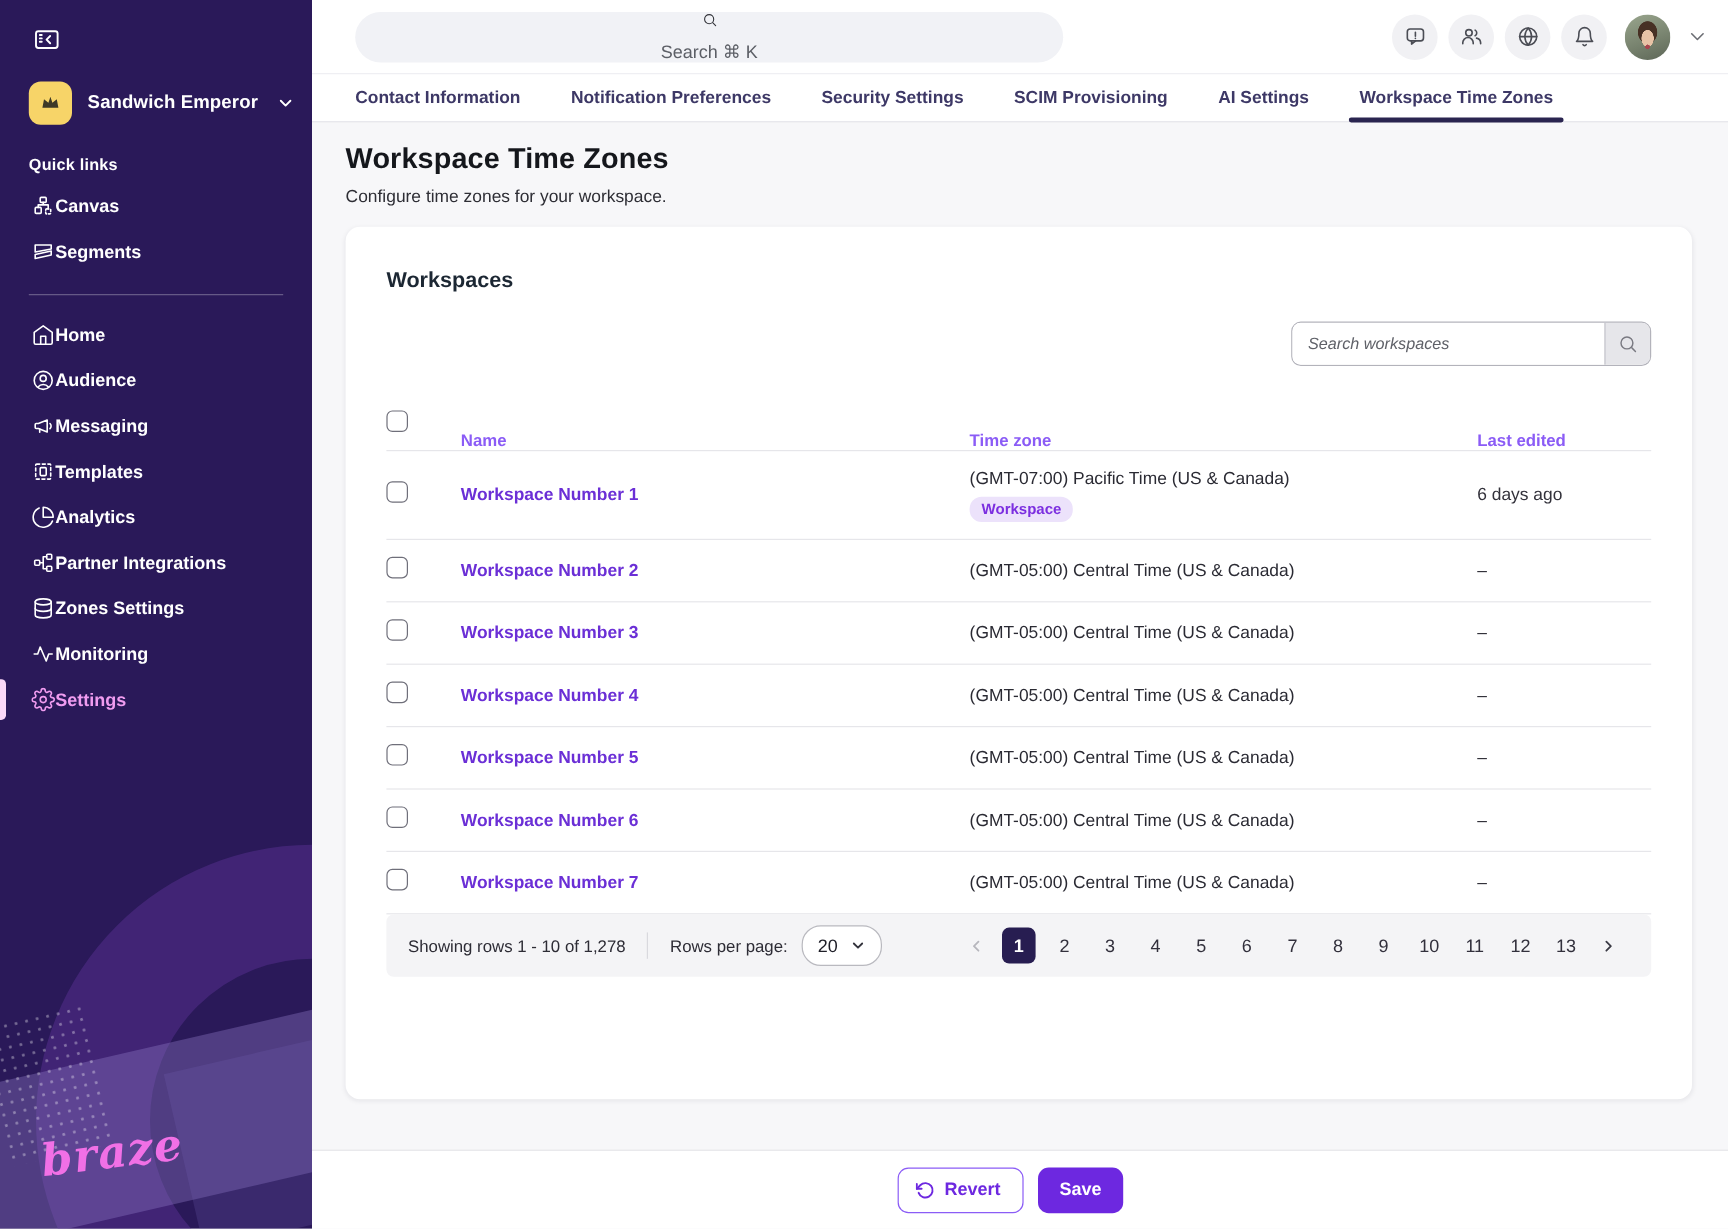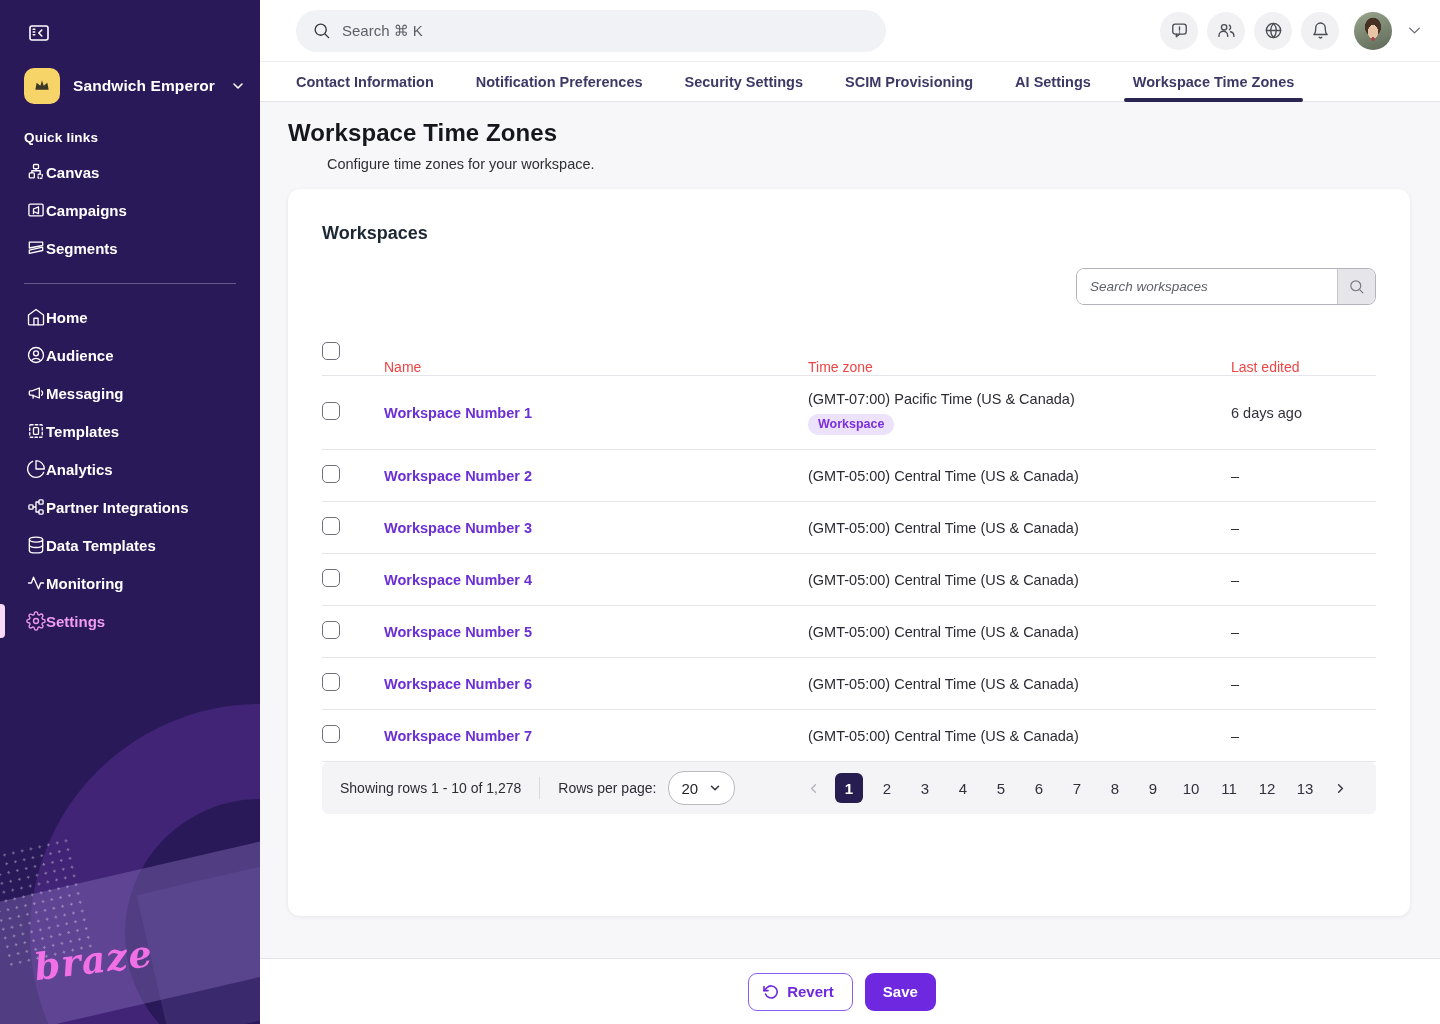--- a/index.html
+++ b/index.html
@@ -26,53 +26,53 @@
   .decor { position:absolute; pointer-events:none; }
   .decor-ring { left:30px; bottom:-140px; width:460px; height:460px; border-radius:50%; border:95px solid rgba(93,52,150,.45); }
   .decor-band { left:-80px; bottom:28px; width:500px; height:132px; background:rgba(142,122,196,.38); transform:rotate(-13deg); }
   .decor-band2 { left:150px; bottom:10px; width:260px; height:150px; background:rgba(120,98,180,.22); transform:rotate(-13deg); }
   .decor-dots { left:-6px; bottom:60px; width:90px; height:120px; transform:rotate(-13deg); background-image:radial-gradient(rgba(255,255,255,.35) 1px, transparent 1.4px); background-size:9px 9px; }
   .braze-logo { position:absolute; left:34px; bottom:42px; font-family:"DejaVu Serif", serif; font-style:italic; font-weight:700; font-size:37px; color:#f170e6; transform:rotate(-7deg); letter-spacing:1px; }
 
   
   .main { flex:1; display:flex; flex-direction:column; position:relative; background:#f7f7f9; }
   .topbar { height:62px; background:#fff; border-bottom:1px solid #ececf1; display:flex; align-items:center; padding:0 16px 0 36px; flex:0 0 62px; }
-  .global-search { width:590px; height:42px; background:#f1f2f6; border-radius:21px; display:flex; align-items:center; gap:11px; padding:0 16px; cursor:text; }
+  .global-search { width:590px; height:42px; background:#f1f2f6; border-radius:21px; display:flex; align-items:center; gap:11px; padding:0 16px; cursor:text;flex-direction:column; }
   .global-search span { color:#5c5f66; font-size:15px; }
   .topbar-right { margin-left:auto; display:flex; align-items:center; gap:9px; }
   .icon-btn { width:38px; height:38px; border-radius:50%; background:#f1f1f4; border:none; display:flex; align-items:center; justify-content:center; cursor:pointer; }
   .icon-18 { width:19px; height:19px; stroke:#4b4d55; stroke-width:1.7; fill:none; stroke-linecap:round; stroke-linejoin:round; }
   .avatar { width:38px; height:38px; border-radius:50%; margin-left:6px; cursor:pointer; overflow:hidden;
     background:
       radial-gradient(circle 2.2px at 19px 27px, #a8474f 85%, transparent 90%),
       radial-gradient(ellipse 8px 11px at 19px 20px, #e8c3a6 62%, transparent 66%),
       radial-gradient(ellipse 13px 15px at 19px 15px, #473024 60%, transparent 64%),
       linear-gradient(160deg, #9aa68e 0%, #76816d 60%, #5d6657 100%); }
   .avatar-chevron { display:flex; margin-left:4px; cursor:pointer; }
 
   .tabstrip { height:40px; background:#fff; border-bottom:1px solid #e3e3e9; display:flex; gap:42px; padding:0 36px; flex:0 0 40px; }
   .tab { position:relative; display:flex; align-items:center; font-weight:700; font-size:14.5px; color:#3d3866; cursor:pointer; white-space:nowrap; }
   .tab.active::after { content:""; position:absolute; left:-9px; right:-9px; bottom:-1px; height:4px; background:#2a2550; border-radius:2px; }
 
   .content { flex:1; padding:17px 30px 0 28px; overflow:hidden; }
   .page-title { font-size:24px; font-weight:700; color:#15171c; letter-spacing:.1px; }
-  .page-sub { font-size:14.5px; color:#2e2e35; margin-top:9px;margin-left:39px; }
+  .page-sub { font-size:14.5px; color:#2e2e35; margin-top:9px; }
 
   .card { margin-top:17px; background:#fff; border-radius:12px; height:727px; padding:0 34px; box-shadow:0 1px 4px rgba(25,25,50,.08); }
   .card-heading { font-size:18px; font-weight:700; color:#1c2733; padding-top:34px; }
   .ws-search-row { display:flex; justify-content:flex-end; margin-top:24px; }
   .ws-search { display:flex; width:300px; height:37px; border:1px solid #b3b3bb; border-radius:8px; overflow:hidden; background:#fff; }
   .ws-search input { flex:1; border:none; outline:none; padding:0 13px; font-size:13.5px; font-style:italic; color:#333; font-family:"Liberation Sans", sans-serif; }
   .ws-search input::placeholder { color:#5f6168; font-style:italic; }
   .ws-search-btn { width:38px; background:#e6e6ea; border:none; border-left:1px solid #c6c6cc; display:flex; align-items:center; justify-content:center; cursor:pointer; }
 
   .table { margin-top:26px; }
   .trow { display:grid; grid-template-columns:62px 424px 423px 1fr; align-items:center; border-bottom:1px solid #e6e6ea; }
   .thead { height:45px; }
-  .thead .th { font-weight:400; font-size:14px; color:#ef4444;margin-top:28px; }
+  .thead .th { font-weight:700; font-size:14px; color:#8b5cf6;margin-top:28px; }
   .checkbox { width:18px; height:18px; border:1.5px solid #6f6f7a; border-radius:5px; background:#fff; display:inline-block; cursor:pointer; }
   .ws-link { color:#6b2fd6; font-weight:700; font-size:14.5px; text-decoration:none; cursor:pointer; }
   .tz { font-size:14.5px; color:#2a2a33; }
   .last { font-size:14.5px; color:#33323b; }
   .badge { display:inline-block; margin-top:7px; background:#ece2fb; color:#7c2fe0; font-weight:700; font-size:12.5px; padding:3px 10px 4px; border-radius:10px; }
 
   .pagination { display:flex; align-items:center; height:52px; background:#f4f4f6; border-radius:6px; padding:0 18px; font-size:14px; color:#2d2c35; }
   .pag-divider { width:1px; height:22px; background:#d9d9de; margin:0 18px; }
   .rpp-select { display:flex; align-items:center; gap:10px; margin-left:12px; height:34px; padding:0 12px; background:#fff; border:1px solid #b9b9bf; border-radius:16px; font-size:15px; color:#1f1f28; cursor:pointer; }
   .pager { display:flex; align-items:center; gap:10px; margin-left:auto; margin-right:6px; }
@@ -118,27 +118,20 @@
       <svg class="icon-20" viewBox="0 0 24 24">
         <rect x="9" y="3" width="6" height="5" rx="1"></rect>
         <path d="M12 8v2.5M7 10.5h10M7 10.5V13M17 10.5v4"></path>
         <rect x="4" y="13" width="6" height="6" rx="1"></rect>
         <rect x="14.5" y="14.5" width="5" height="5" rx="1" stroke-dasharray="2 2"></rect>
       </svg>
       <span>Canvas</span>
     </div>
     <div class="nav-item">
       <svg class="icon-20" viewBox="0 0 24 24">
-        <rect x="3.5" y="5" width="17" height="14" rx="1.5"></rect>
-        <path d="M9 10.8l6-2.5v8l-6-2.5zM9 10.8v3M9 13.8v2.6"></path>
-      </svg>
-      <span>Campaigns</span>
-    </div>
-    <div class="nav-item">
-      <svg class="icon-20" viewBox="0 0 24 24">
         <path d="M4 5h16v4L4 12V5z"></path>
         <path d="M4 14.5 20 11v4L4 18.5v-4z"></path>
       </svg>
       <span>Segments</span>
     </div>
 
     <hr class="side-divider">
 
     <div class="nav-item">
       <svg class="icon-20" viewBox="0 0 24 24">
@@ -184,21 +177,21 @@
         <path d="M8.5 12H12M12 12V6h3.5M12 12v6h3.5"></path>
       </svg>
       <span>Partner Integrations</span>
     </div>
     <div class="nav-item">
       <svg class="icon-20" viewBox="0 0 24 24">
         <ellipse cx="12" cy="5.5" rx="8" ry="3"></ellipse>
         <path d="M20 12c0 1.66-3.6 3-8 3s-8-1.34-8-3"></path>
         <path d="M4 5.5v13c0 1.66 3.6 3 8 3s8-1.34 8-3v-13"></path>
       </svg>
-      <span>Data Templates</span>
+      <span>Zones Settings</span>
     </div>
     <div class="nav-item">
       <svg class="icon-20" viewBox="0 0 24 24">
         <path d="M21 12h-3.5L15 19 9 5l-2.5 7H3"></path>
       </svg>
       <span>Monitoring</span>
     </div>
     <div class="nav-item active">
       <svg class="icon-20" viewBox="0 0 24 24">
         <circle cx="12" cy="12" r="3"></circle>

